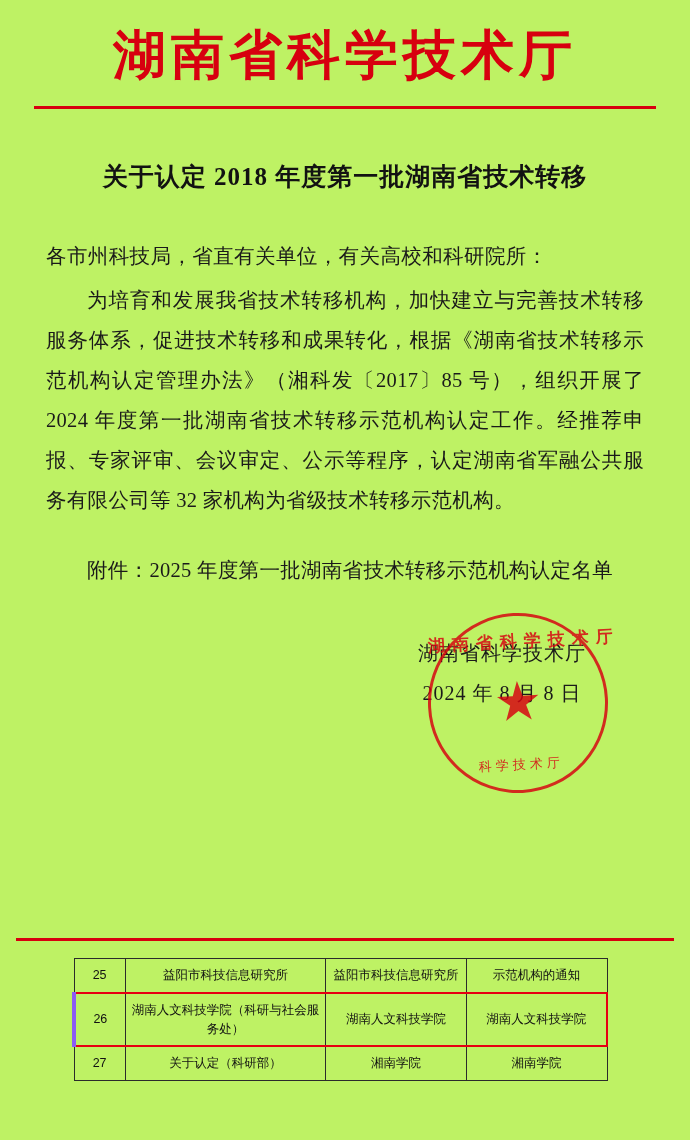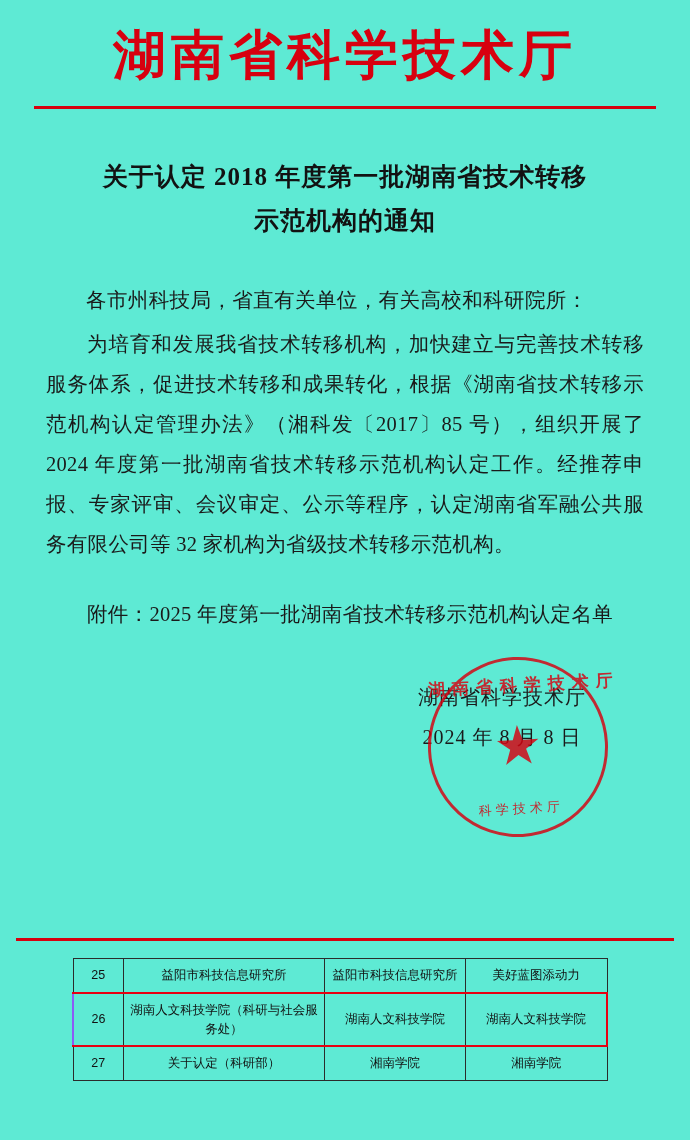--- a/index.html
+++ b/index.html
@@ -12,21 +12,21 @@
     height: 1140px;
     font-family: "Liberation Serif", "DejaVu Serif", serif;
     color: #1a1a1a;
     position: relative;
     overflow: hidden;
   }
   .page {
     width: 690px;
     height: 1140px;
     position: relative;
-    background: #5eead4;
+    background: #bef264;
   }
 
   
   .doc-header {
     padding-top: 26px;
     text-align: center;
   }
   .doc-title-red {
     font-family: "Liberation Serif", "DejaVu Serif", serif;
     font-size: 53px;
@@ -55,21 +55,20 @@
     margin-top: 46px;
     color: #121212;
   }
   .subject div { white-space: nowrap; }
 
   .salutation {
     margin-top: 38px;
     font-size: 20.5px;
     line-height: 1.95;
     letter-spacing: 0.4px;
-    margin-left: 40px;
   }
   .para {
     font-size: 20.5px;
     line-height: 1.95;
     letter-spacing: 0.3px;
     text-indent: 2em;
     text-align: justify;
     margin-top: 4px;
   }
   .attachment {
@@ -172,39 +171,38 @@
     line-height: 1.5;
   }
   td.c-idx { width: 44px; }
   td.c-a   { width: 212px; }
   td.c-b   { width: 146px; }
   td.c-c   { width: 146px; }
   tr.highlight td {
     border-top: 2px solid #e60012;
     border-bottom: 2px solid #e60012;
   }
-  tr.highlight td.c-idx { border-left: 2px solid #8b5cf6; }
+  tr.highlight td.c-idx { border-left: 4px solid #8b5cf6; }
   tr.highlight td.c-c   { border-right: 2px solid #e60012; }
   .cell-two-line { padding: 5px 8px; }
 </style>
 </head>
 <body>
 
 <div class="page">
 
   <div class="doc-header">
     <div class="doc-title-red">湖南省科学技术厅</div>
   </div>
   <div class="header-rule"></div>
 
   <div class="doc-body">
 
     <div class="subject">
       <div>关于认定 2018 年度第一批湖南省技术转移</div>
-      <div>示范机构的通知</div>
     </div>
 
     <div class="salutation">各市州科技局，省直有关单位，有关高校和科研院所：</div>
 
     <div class="para">为培育和发展我省技术转移机构，加快建立与完善技术转移服务体系，促进技术转移和成果转化，根据《湖南省技术转移示范机构认定管理办法》（湘科发〔2017〕85 号），组织开展了 2024 年度第一批湖南省技术转移示范机构认定工作。经推荐申报、专家评审、会议审定、公示等程序，认定湖南省军融公共服务有限公司等 32 家机构为省级技术转移示范机构。</div>
 
 
     <div class="attachment">附件：2025 年度第一批湖南省技术转移示范机构认定名单</div>
 
     <div class="sign-area">
@@ -223,21 +221,21 @@
 
   <div class="footer-rule"></div>
 
   <div class="table-wrap">
     <table class="list">
       <tbody>
         <tr>
           <td class="c-idx">25</td>
           <td class="c-a">益阳市科技信息研究所</td>
           <td class="c-b">益阳市科技信息研究所</td>
-          <td class="c-c">美好蓝图添动力</td>
+          <td class="c-c">示范机构的通知</td>
         </tr>
         <tr class="highlight">
           <td class="c-idx">26</td>
           <td class="c-a cell-two-line">湖南人文科技学院（科研与社会服务处）</td>
           <td class="c-b">湖南人文科技学院</td>
           <td class="c-c">湖南人文科技学院</td>
         </tr>
         <tr>
           <td class="c-idx">27</td>
           <td class="c-a">关于认定（科研部）</td>

